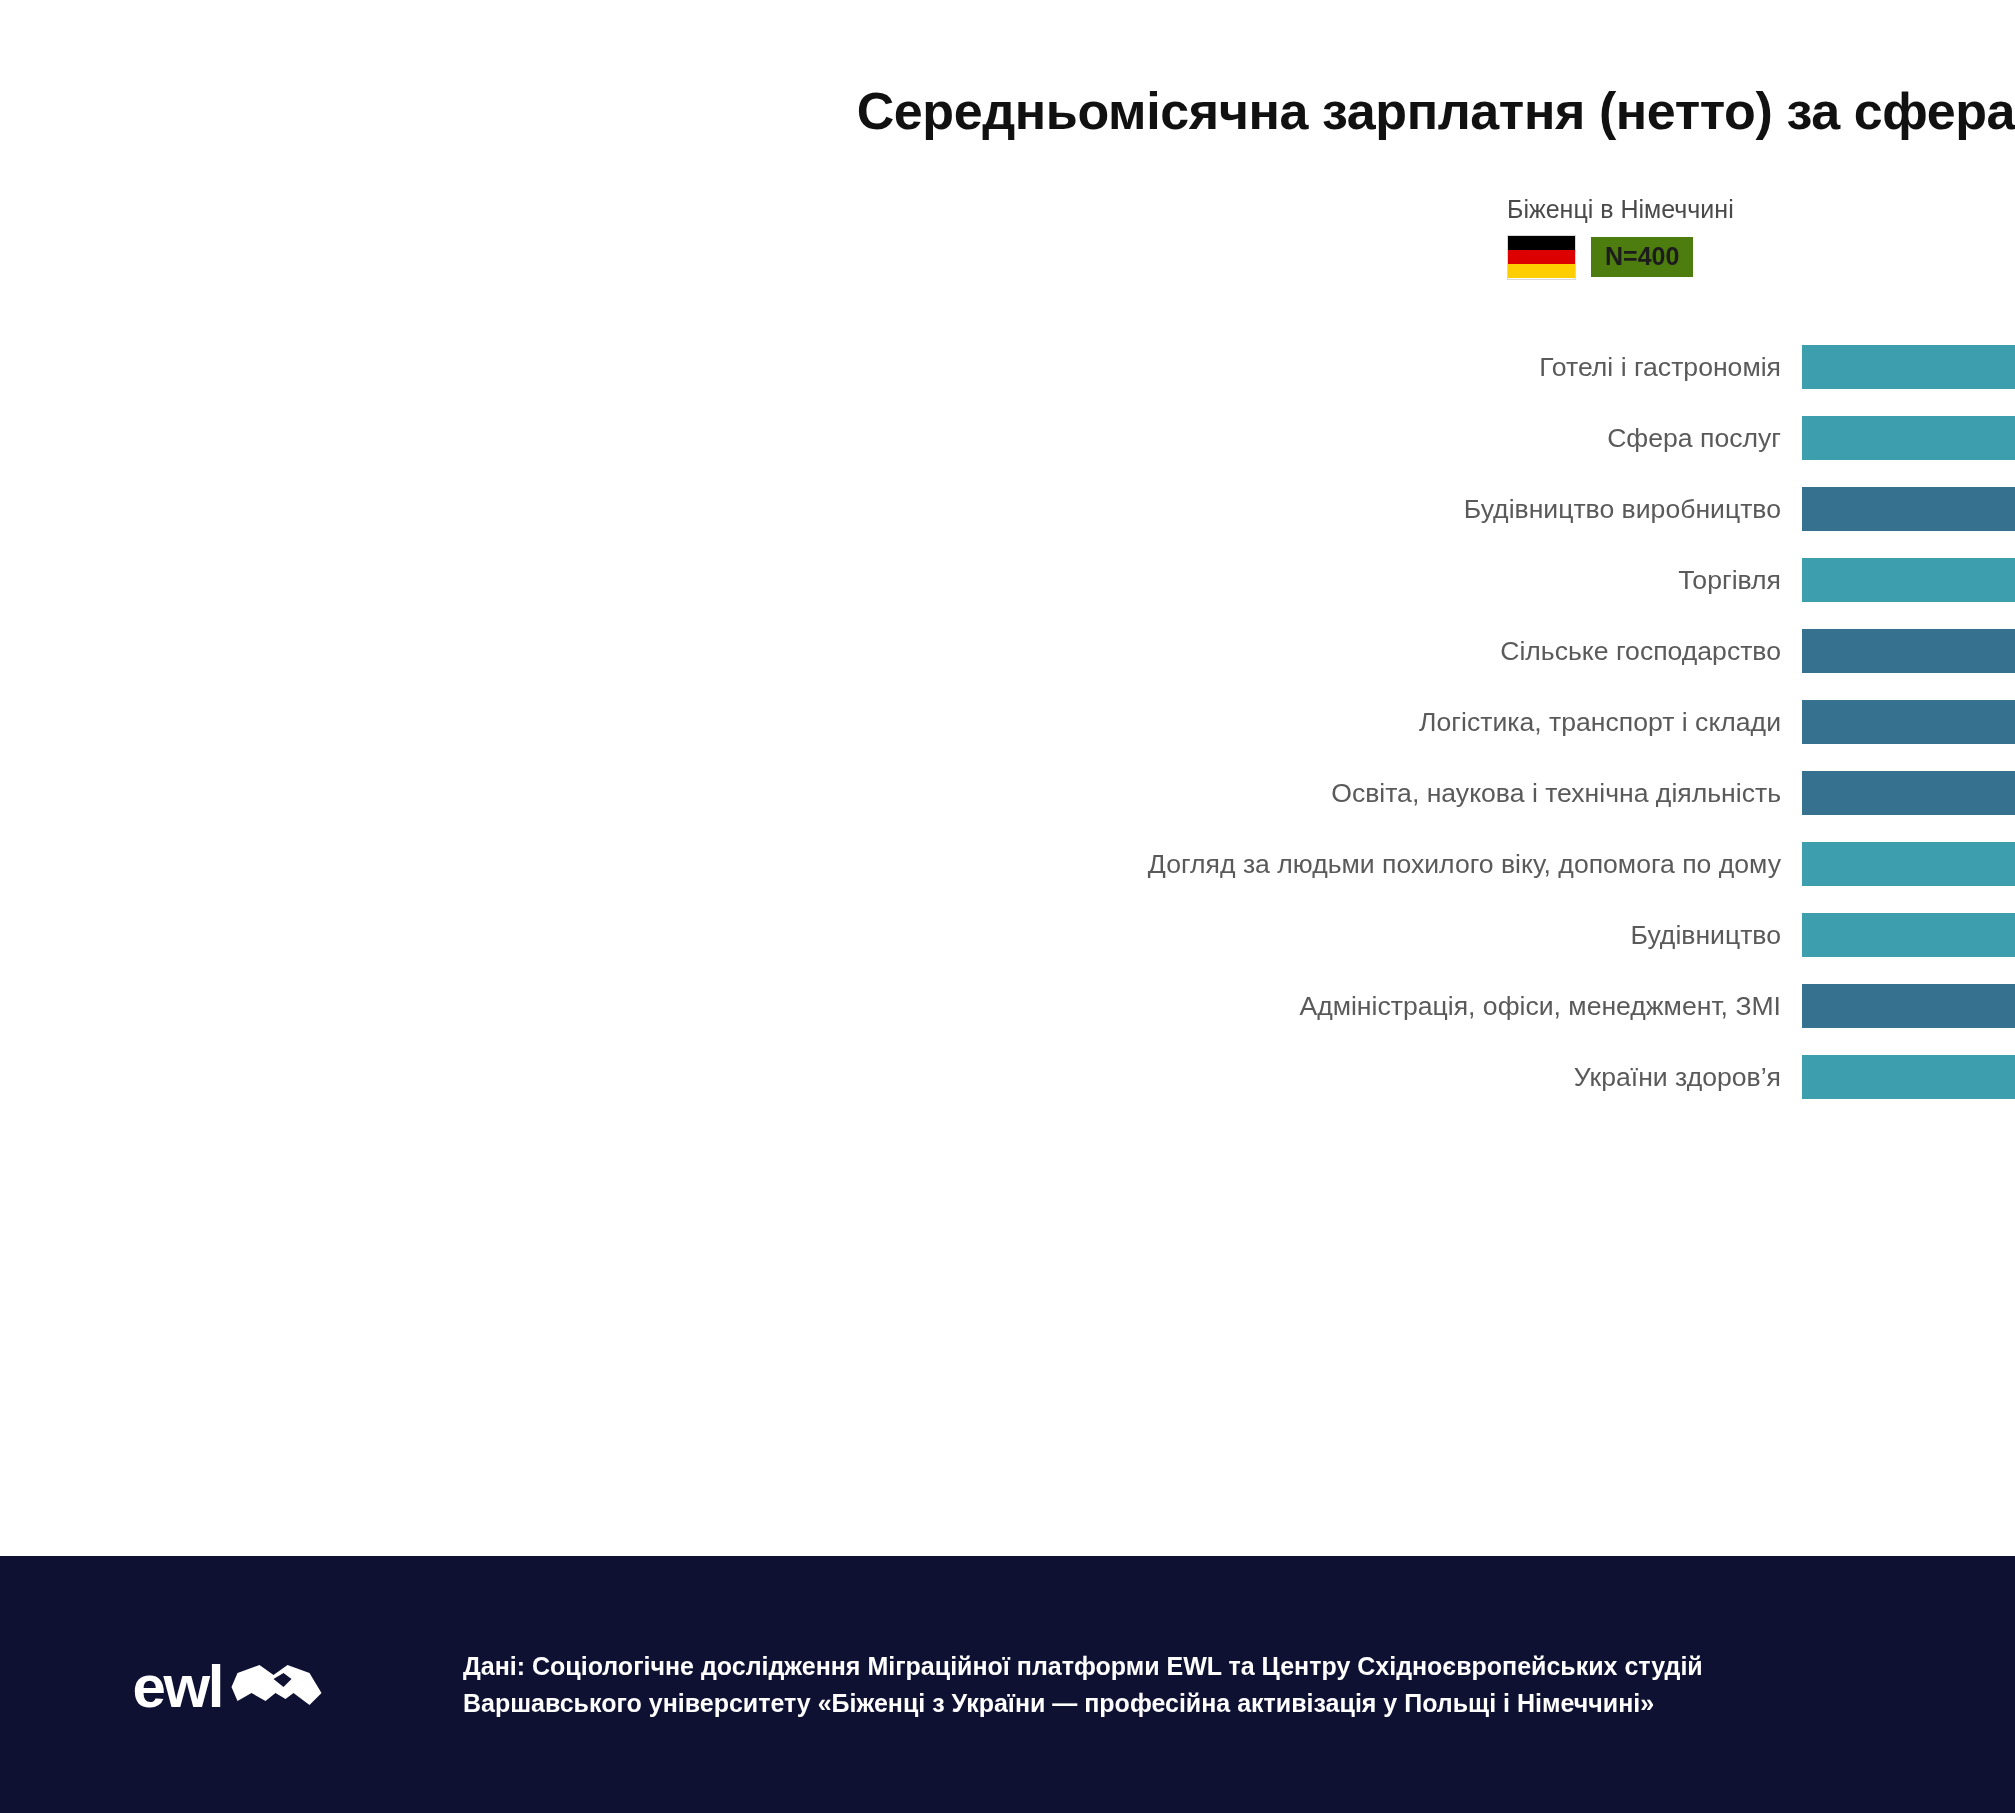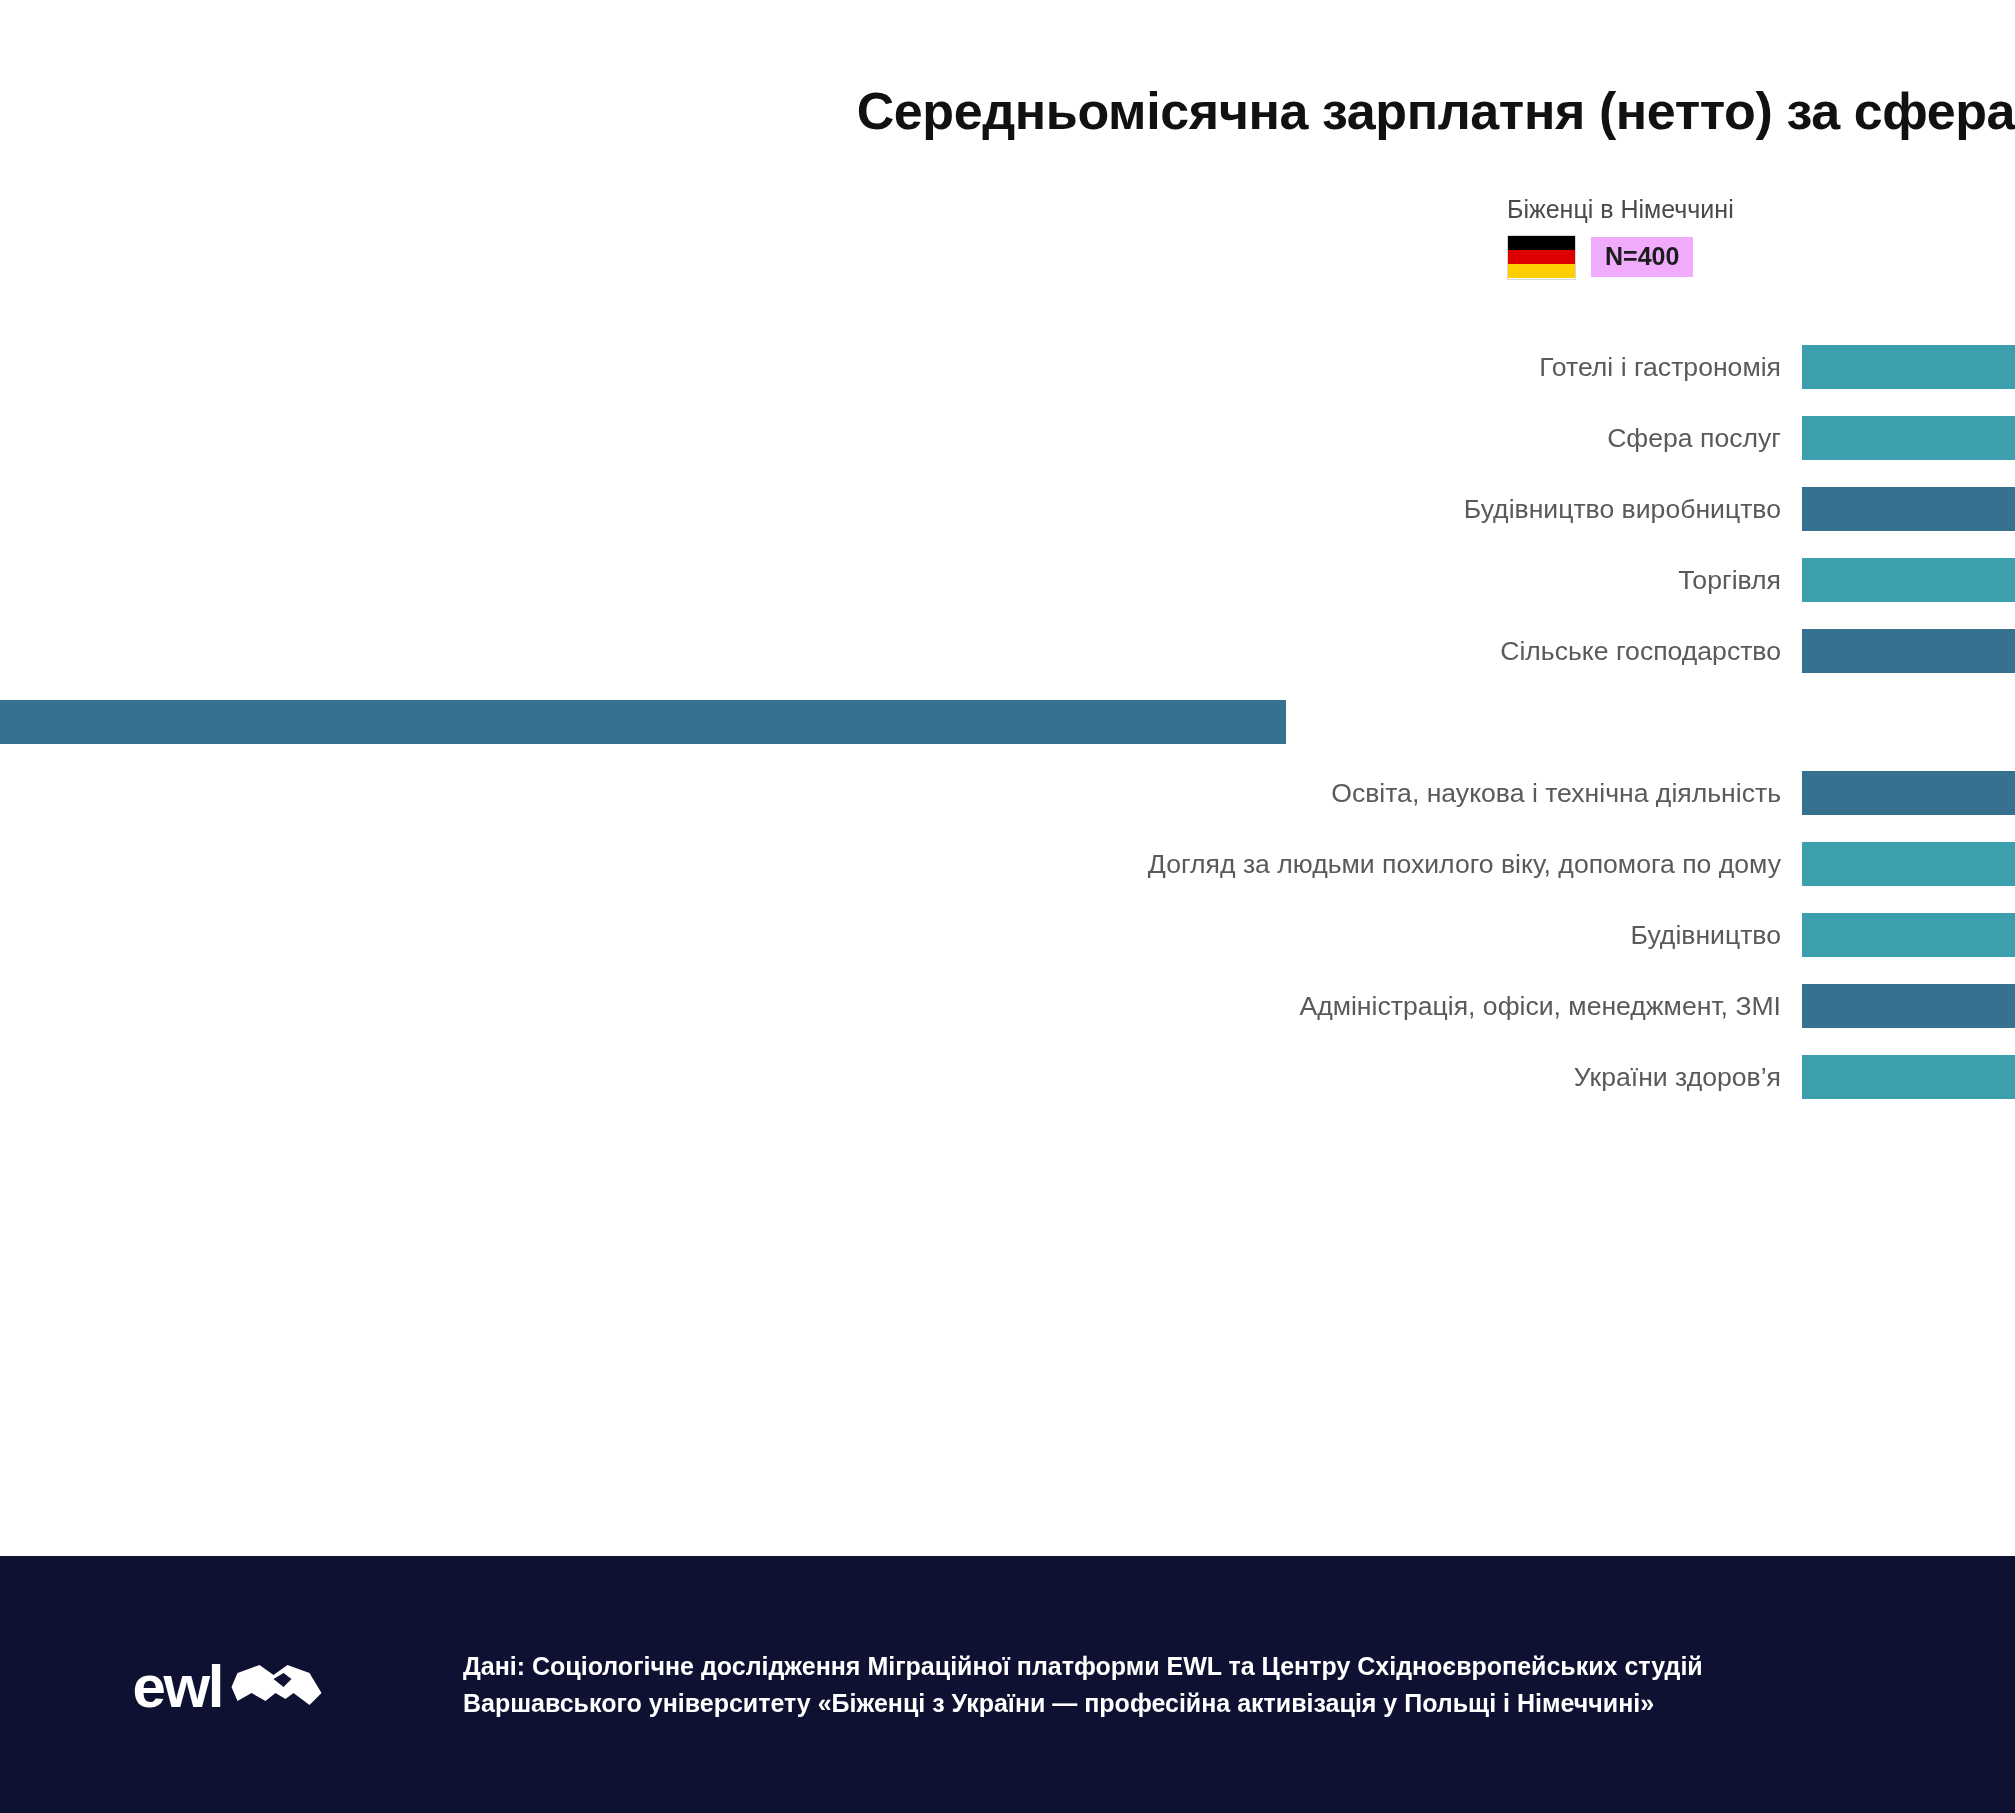--- a/index.html
+++ b/index.html
@@ -55,21 +55,21 @@
     flex-direction: column;
     border: 0.4px solid #d8d8d8;
     box-sizing: border-box;
   }
   .flag .band { flex: 1 1 0; }
   .flag .band.black  { background: #000000; }
   .flag .band.red    { background: #DD0000; }
   .flag .band.gold   { background: #FFCE00; }
   .legend-n {
     margin-left: 15.3px;
-    background: #f0abfc;
+    background: #4d7c0f;
     color: #1c1c1c;
     font-size: 25px;
     font-weight: bold;
     padding: 6.4px 13.7px 8px 13.7px;
     line-height: 1;
   }
 
   
   .chart-area {
     margin-top: 52px;
@@ -181,20 +181,21 @@
           <div class="bar" style="width: 798px; background: rgb(61, 159, 173);"></div>
         </div>
       </div>
       <div class="row">
         <div class="row-label">Сільське господарство</div>
         <div class="bar-zone">
           <div class="bar" style="width: 1134px; background: rgb(54, 113, 143);"></div>
         </div>
       </div>
       <div class="row">
+        <div class="row-label">Логістика, транспорт і склади</div>
         <div class="bar-zone">
           <div class="bar" style="width: 1286px; background: rgb(54, 113, 143);"></div>
         </div>
       </div>
       <div class="row">
         <div class="row-label">Освіта, наукова і технічна діяльність</div>
         <div class="bar-zone">
           <div class="bar" style="width: 1156px; background: rgb(54, 113, 143);"></div>
         </div>
       </div>

